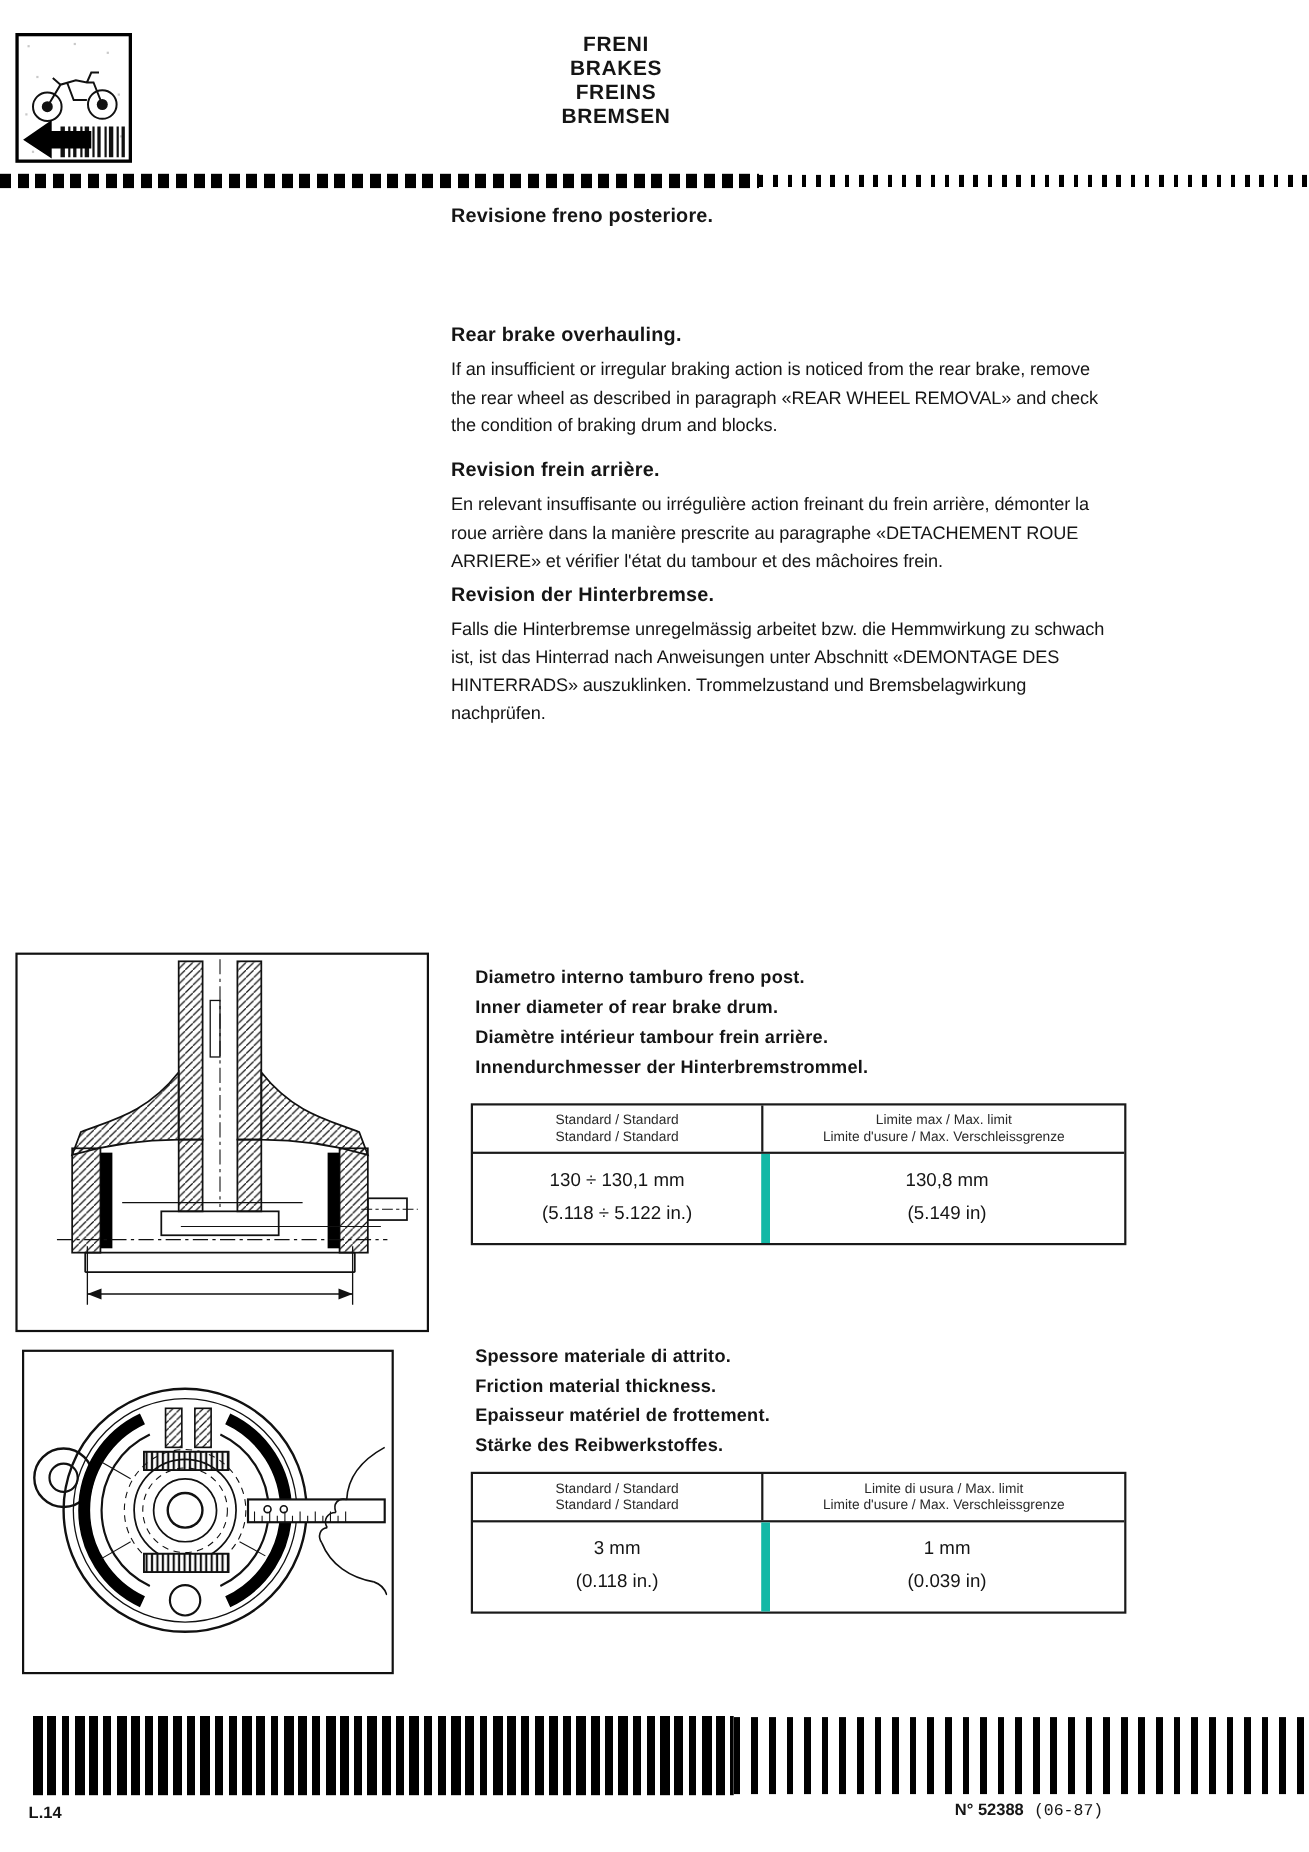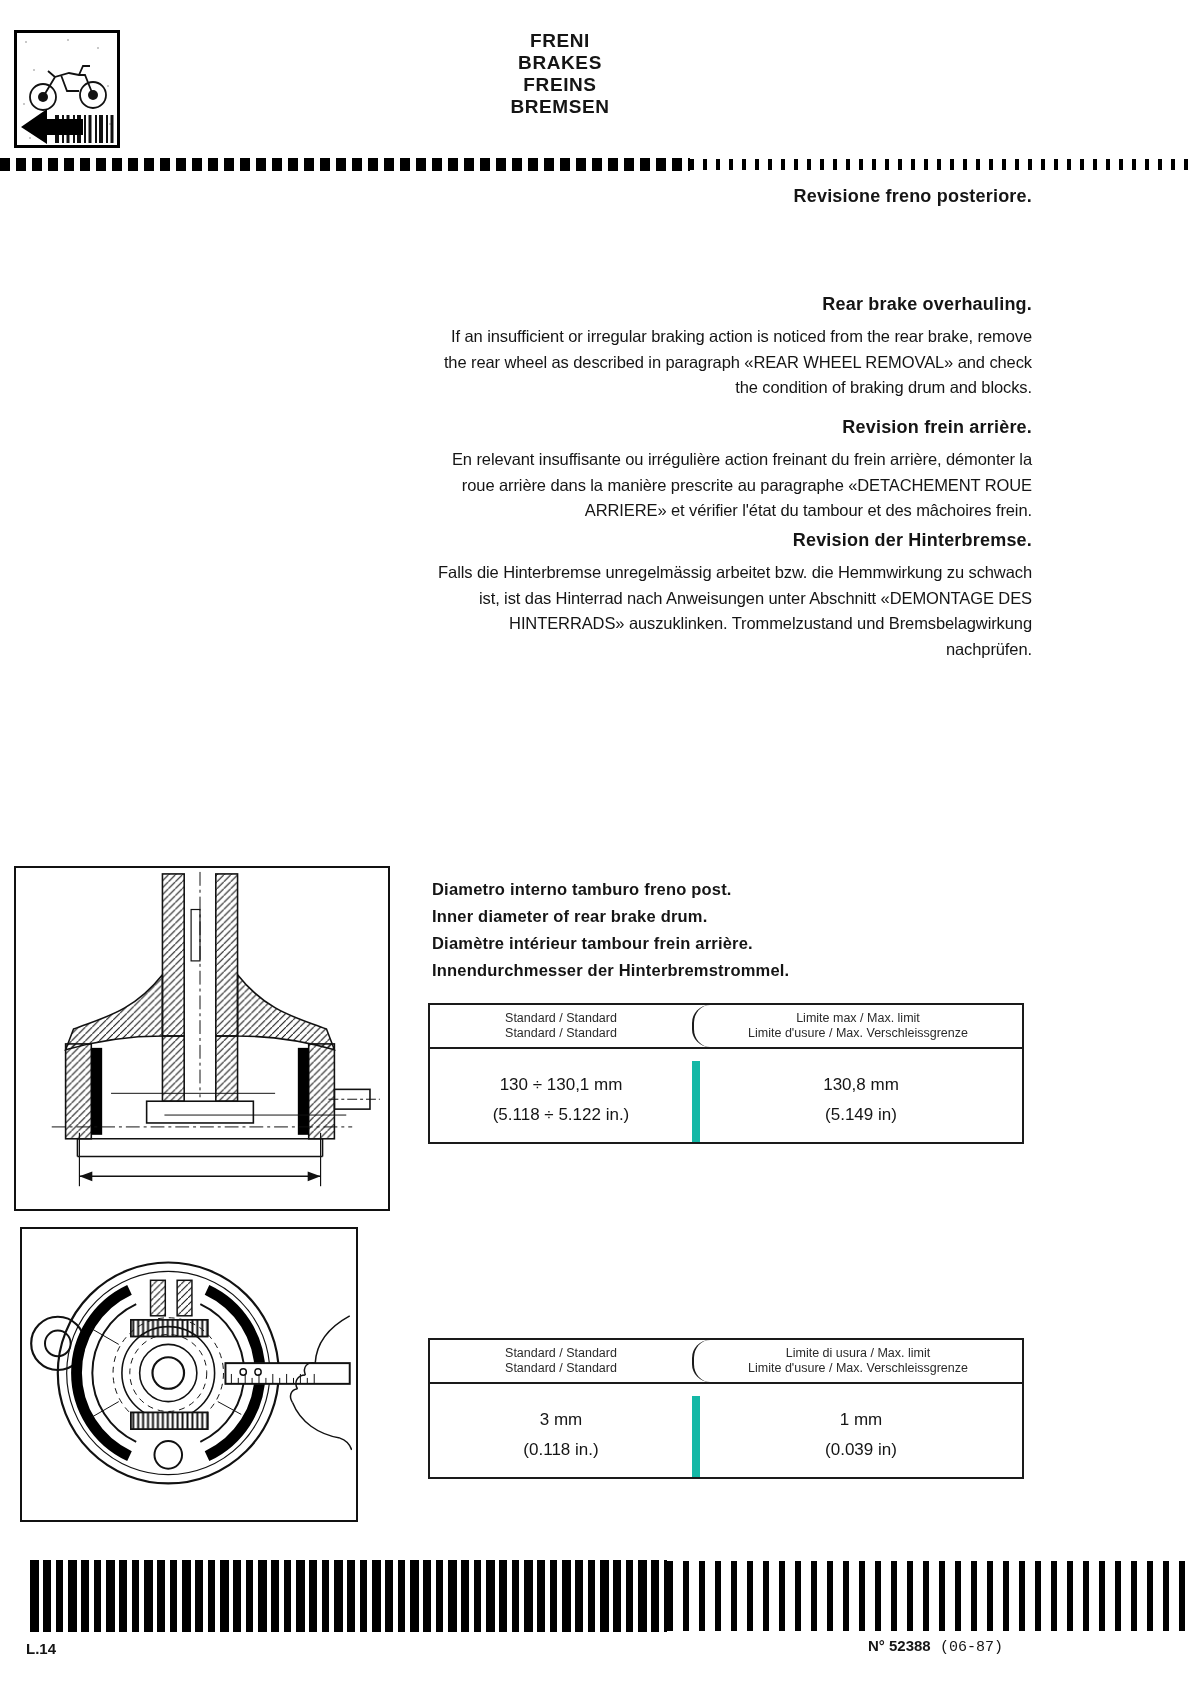--- a/index.html
+++ b/index.html
@@ -11,40 +11,40 @@
   
   .stamp{position:absolute;left:14px;top:30px;width:100px;height:112px;border:3px solid #000;background:#fff;}
   
   .titles{position:absolute;left:400px;top:30px;width:320px;text-align:center;
     font-weight:bold;font-size:19px;line-height:22px;letter-spacing:.6px;}
   
   .rule-top{position:absolute;left:0;top:158px;width:1190px;height:13px;display:flex;}
   .rule-top .segA{width:58%;height:13px;background:repeating-linear-gradient(90deg,#000 0 10px,transparent 10px 16px);}
   .rule-top .segB{flex:1;height:11px;margin-top:1px;background:repeating-linear-gradient(90deg,#000 0 4px,transparent 4px 13px);}
   
-  .sec{position:absolute;left:428px;width:604px;text-align:right;}
+  .sec{position:absolute;left:410px;width:604px;}
   .sec h3{margin:0 0 9px 0;font-size:18px;letter-spacing:.2px;}
   .sec p{margin:0;font-size:16.5px;line-height:25.5px;letter-spacing:-.1px;}
   #sec1{top:186px}#sec2{top:294px}#sec3{top:417px}#sec4{top:530px}
   
   .figure{position:absolute;border:2.5px solid #111;background:#fff;}
   #fig1{left:14px;top:866px;width:372px;height:341px;}
   #fig2{left:20px;top:1227px;width:334px;height:291px;}
   
   .cap{position:absolute;left:432px;font-weight:bold;font-size:16.5px;line-height:27px;letter-spacing:.2px;}
   #cap1{top:876px}#cap2{top:1220px}
   
   .spec-table{position:absolute;width:592px;border:2px solid #1a1a1a;background:#fff;}
   #tab1{left:428px;top:1003px;}
   #tab2{left:428px;top:1338px;}
   .spec-head{display:grid;grid-template-columns:262px 1fr;border-bottom:2px solid #1a1a1a;}
   .spec-head .cell{padding:6px 1px;text-align:center;font-size:12.5px;line-height:15px;color:#2a2a2a;}
-  .spec-head .cell.right{border-left:2px solid #1a1a1a;border-radius:18px;}
+  .spec-head .cell.right{border-left:2px solid #1a1a1a;}
   .spec-vals{display:grid;grid-template-columns:262px 1fr;}
-  .spec-vals .cell{padding:9px 7px 12px;text-align:center;font-size:17px;line-height:30px;margin-top:12px;}
+  .spec-vals .cell{padding:9px 7px 12px;text-align:center;font-size:17px;line-height:30px;}
   .spec-vals .cell.right{border-left:8px solid #14b8a6;}
   
   .barcode-strip{position:absolute;left:30px;top:1560px;width:1158px;height:72px;display:flex;}
   .barcode-strip .segA{width:55%;height:72px;
     background:repeating-linear-gradient(90deg,#000 0 9px,transparent 9px 13px,#000 13px 21px,transparent 21px 26px,#000 26px 33px,transparent 33px 38px);}
   .barcode-strip .segB{flex:1;height:70px;margin-top:1px;
     background:repeating-linear-gradient(90deg,#000 0 6px,transparent 6px 16px);}
   
   .foot-left{position:absolute;left:26px;top:1640px;font-weight:bold;font-size:15px;}
   .foot-right{position:absolute;left:868px;top:1637px;font-size:15px;}
@@ -251,20 +251,26 @@
         <path d="M332,88 C310,100 298,116 297,136"></path>
         <path d="M297,136 C289,134 284,140 287,148"></path>
         <path d="M287,148 C279,148 275,155 279,162"></path>
         <path d="M279,162 C272,163 270,170 274,176"></path>
         <path d="M274,176 C282,196 300,208 322,212"></path>
         <path d="M322,212 C328,214 332,218 334,224"></path>
       </g>
     </svg>
   </div>
 
+  <div class="cap" id="cap2">
+    <div>Spessore materiale di attrito.</div>
+    <div>Friction material thickness.</div>
+    <div>Epaisseur matériel de frottement.</div>
+    <div>Stärke des Reibwerkstoffes.</div>
+  </div>
 
   <div class="spec-table" id="tab2">
     <div class="spec-head">
       <div class="cell">
         <div>Standard / Standard</div>
         <div>Standard / Standard</div>
       </div>
       <div class="cell right">
         <div>Limite di usura / Max. limit</div>
         <div>Limite d'usure / Max. Verschleissgrenze</div>

